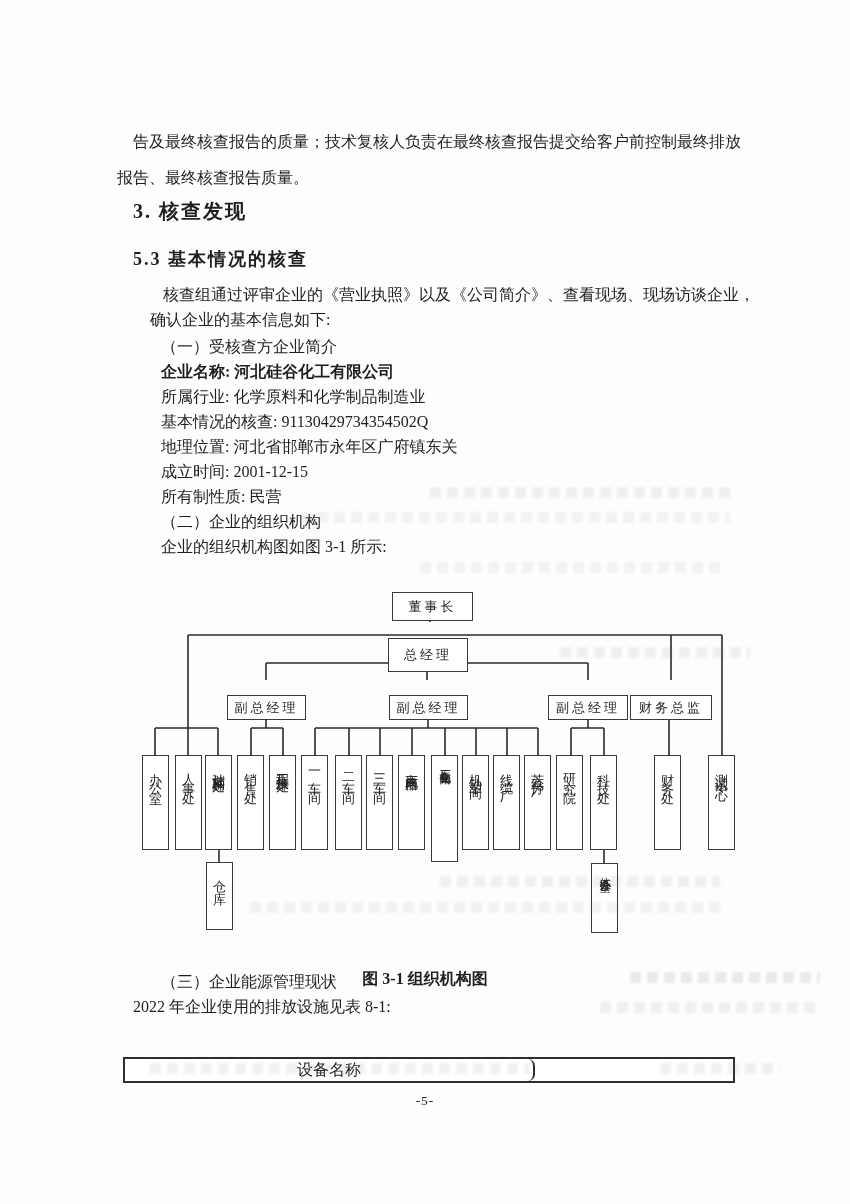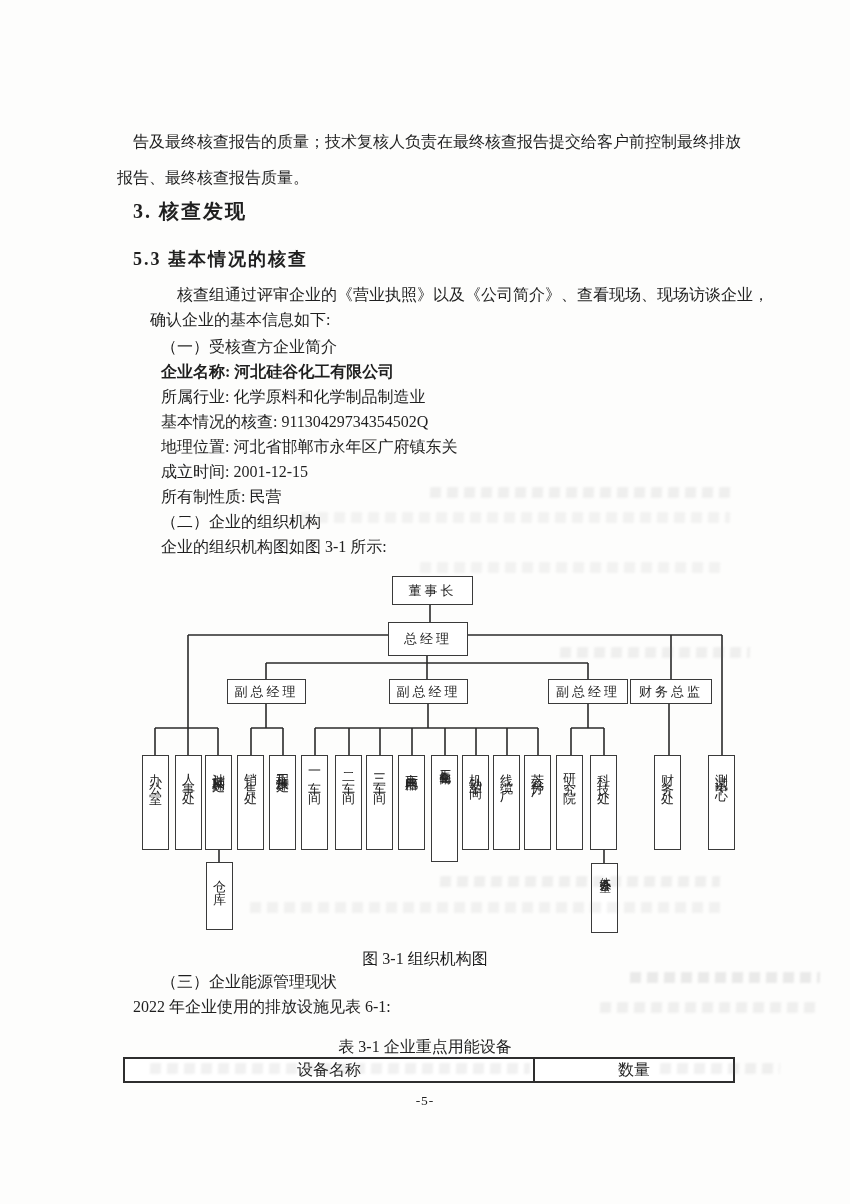--- a/index.html
+++ b/index.html
@@ -2,31 +2,31 @@
 <html><head>
 <meta charset="utf-8">
 <style>
   html,body{margin:0;padding:0;}
   body{
     width:850px;height:1204px;position:relative;overflow:hidden;
     background:#fdfdfc;color:#1f1f1f;
     font-family:"Liberation Serif","DejaVu Serif",serif;
   }
   .t{position:absolute;white-space:nowrap;font-size:16px;line-height:1.2;}
-  .bold{font-weight:normal;}
+  .bold{font-weight:bold;margin-top:20px;}
   .center{left:0;width:850px;text-align:center;}
   .h-main{font-size:20px;font-weight:bold;letter-spacing:2px;}
   .h-sub{font-size:18px;font-weight:bold;letter-spacing:2px;}
 
   
   .org-lines{position:absolute;left:0;top:0;pointer-events:none;}
   .h-node{
     position:absolute;box-sizing:border-box;background:#fff;
     border:1.3px solid #3a3a3a;display:flex;align-items:center;justify-content:center;
-    font-size:13px;letter-spacing:3px;color:#222;
+    font-size:13px;letter-spacing:3px;color:#222;margin-top:16px;
   }
   .v-node{
     position:absolute;box-sizing:border-box;background:#fff;width:27px;height:95px;
     border:1.2px solid #3a3a3a;display:flex;justify-content:center;align-items:flex-start;
     padding-top:7px;color:#222;
   }
   .v-node span{
     writing-mode:vertical-rl;text-orientation:upright;
     font-size:13px;letter-spacing:9px;line-height:1;
   }
@@ -36,21 +36,21 @@
   .v-node.sp7{padding-top:5px;}
   .v-node.sp7 span{font-size:11.5px;letter-spacing:0.5px;}
   .v-node.sp5s{padding-top:4px;}
   .v-node.sp5s span{font-size:11.5px;letter-spacing:1px;}
 
   
   .eq-table{
     position:absolute;left:123px;top:1057px;width:612px;height:26px;
     border:2px solid #2e2e2e;box-sizing:border-box;display:flex;background:#fff;
   }
-  .eq-table .col{display:flex;align-items:center;justify-content:center;font-size:16px;}
+  .eq-table .col{display:flex;align-items:center;justify-content:center;font-size:16px;border-radius:7px;}
   .eq-table .col1{width:410px;border-right:2px solid #2e2e2e;box-sizing:border-box;}
   .eq-table .col2{flex:1;}
 
   
   .ghost{
     position:absolute;height:11px;opacity:.09;filter:blur(1.1px);pointer-events:none;
     background:repeating-linear-gradient(90deg,#6f6f6f 0 11px,transparent 11px 17px);
     transform:skewX(-2deg);
   }
 </style>
@@ -58,21 +58,21 @@
 <body>
 
 <div>
 
   <div class="t" style="left:133px;top:132px;">告及最终核查报告的质量；技术复核人负责在最终核查报告提交给客户前控制最终排放</div>
   <div class="t" style="left:117px;top:168px;">报告、最终核查报告质量。</div>
 
   <div class="t h-main" style="left:133px;top:199px;">3. 核查发现</div>
   <div class="t h-sub" style="left:133px;top:249px;">5.3 基本情况的核查</div>
 
-  <div class="t" style="left:177px;top:285px;">核查组通过评审企业的《营业执照》以及《公司简介》、查看现场、现场访谈企业，</div>
+  <div class="t" style="left:163px;top:285px;">核查组通过评审企业的《营业执照》以及《公司简介》、查看现场、现场访谈企业，</div>
   <div class="t" style="left:133px;top:310px;margin-left:17px;">确认企业的基本信息如下:</div>
 
   <div class="t" style="left:161px;top:337px;">（一）受核查方企业简介</div>
   <div class="t" style="left:161px;top:362px;font-weight:bold;">企业名称: 河北硅谷化工有限公司</div>
   <div class="t" style="left:161px;top:387px;">所属行业: 化学原料和化学制品制造业</div>
   <div class="t" style="left:161px;top:412px;">基本情况的核查: 91130429734354502Q</div>
   <div class="t" style="left:161px;top:437px;">地理位置: 河北省邯郸市永年区广府镇东关</div>
   <div class="t" style="left:161px;top:462px;">成立时间: 2001-12-15</div>
   <div class="t" style="left:161px;top:487px;">所有制性质: 民营</div>
   <div class="t" style="left:161px;top:512px;">（二）企业的组织机构</div>
@@ -167,29 +167,26 @@
   <div class="v-node sp2" style="left:206px;top:862px;height:68px;">
       <span>仓库</span>
     </div>
   <div class="v-node sp5s" style="left:591px;top:863px;height:70px;">
       <span>体系办公室</span>
     </div>
 
   <div class="t bold center" style="top:949px;">图 3-1 组织机构图</div>
 
   <div class="t" style="left:161px;top:972px;">（三）企业能源管理现状</div>
-  <div class="t" style="left:133px;top:997px;">2022 年企业使用的排放设施见表 6-1:</div>
+  <div class="t" style="left:133px;top:997px;">2022 年企业使用的排放设施见表 8-1:</div>
 
   <div class="t bold center" style="top:1037px;">表 3-1 企业重点用能设备</div>
   <div class="eq-table">
     <div class="col col1">
         <span>设备名称</span>
-      </div>
-    <div class="col col2">
-        <span>数量</span>
       </div>
   </div>
 
   <div class="t center" style="top:1093px;font-size:13.5px;letter-spacing:1px;">-5-</div>
 
   <div class="ghost" style="left:430px;top:487px;width:300px;"></div>
   <div class="ghost" style="left:300px;top:512px;width:430px;opacity:.07;"></div>
   <div class="ghost" style="left:420px;top:562px;width:300px;opacity:.07;"></div>
   <div class="ghost" style="left:560px;top:647px;width:190px;"></div>
   <div class="ghost" style="left:440px;top:876px;width:280px;"></div>

